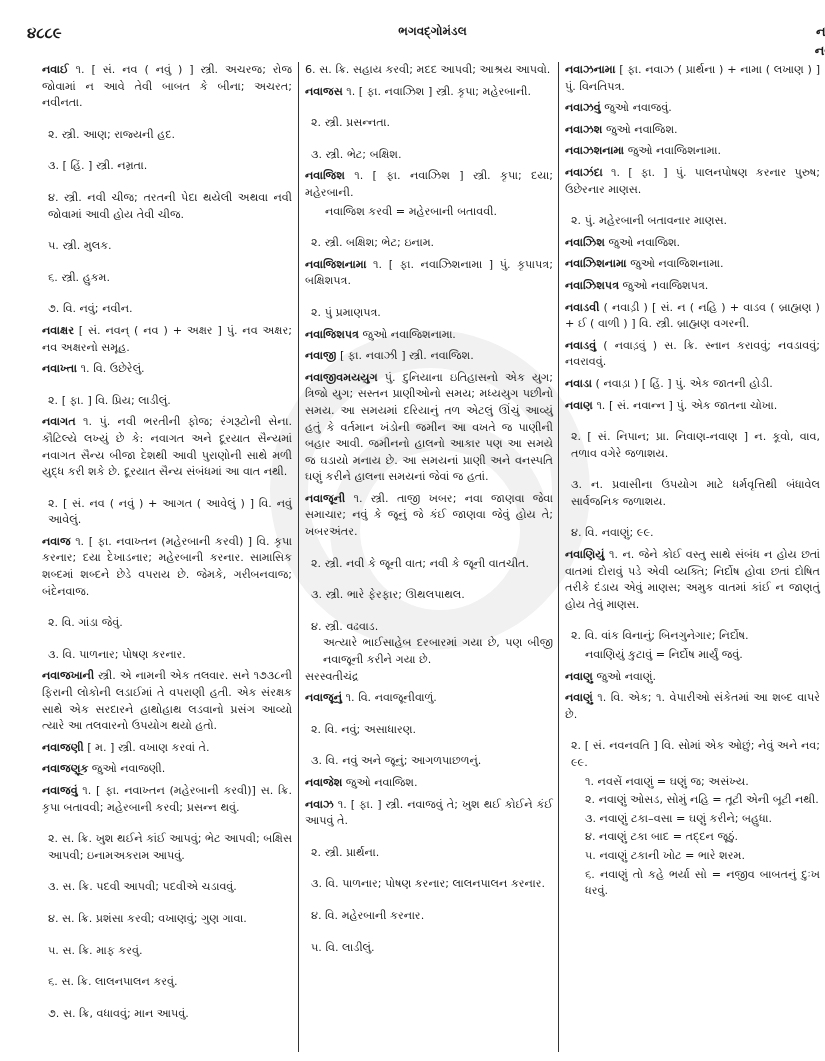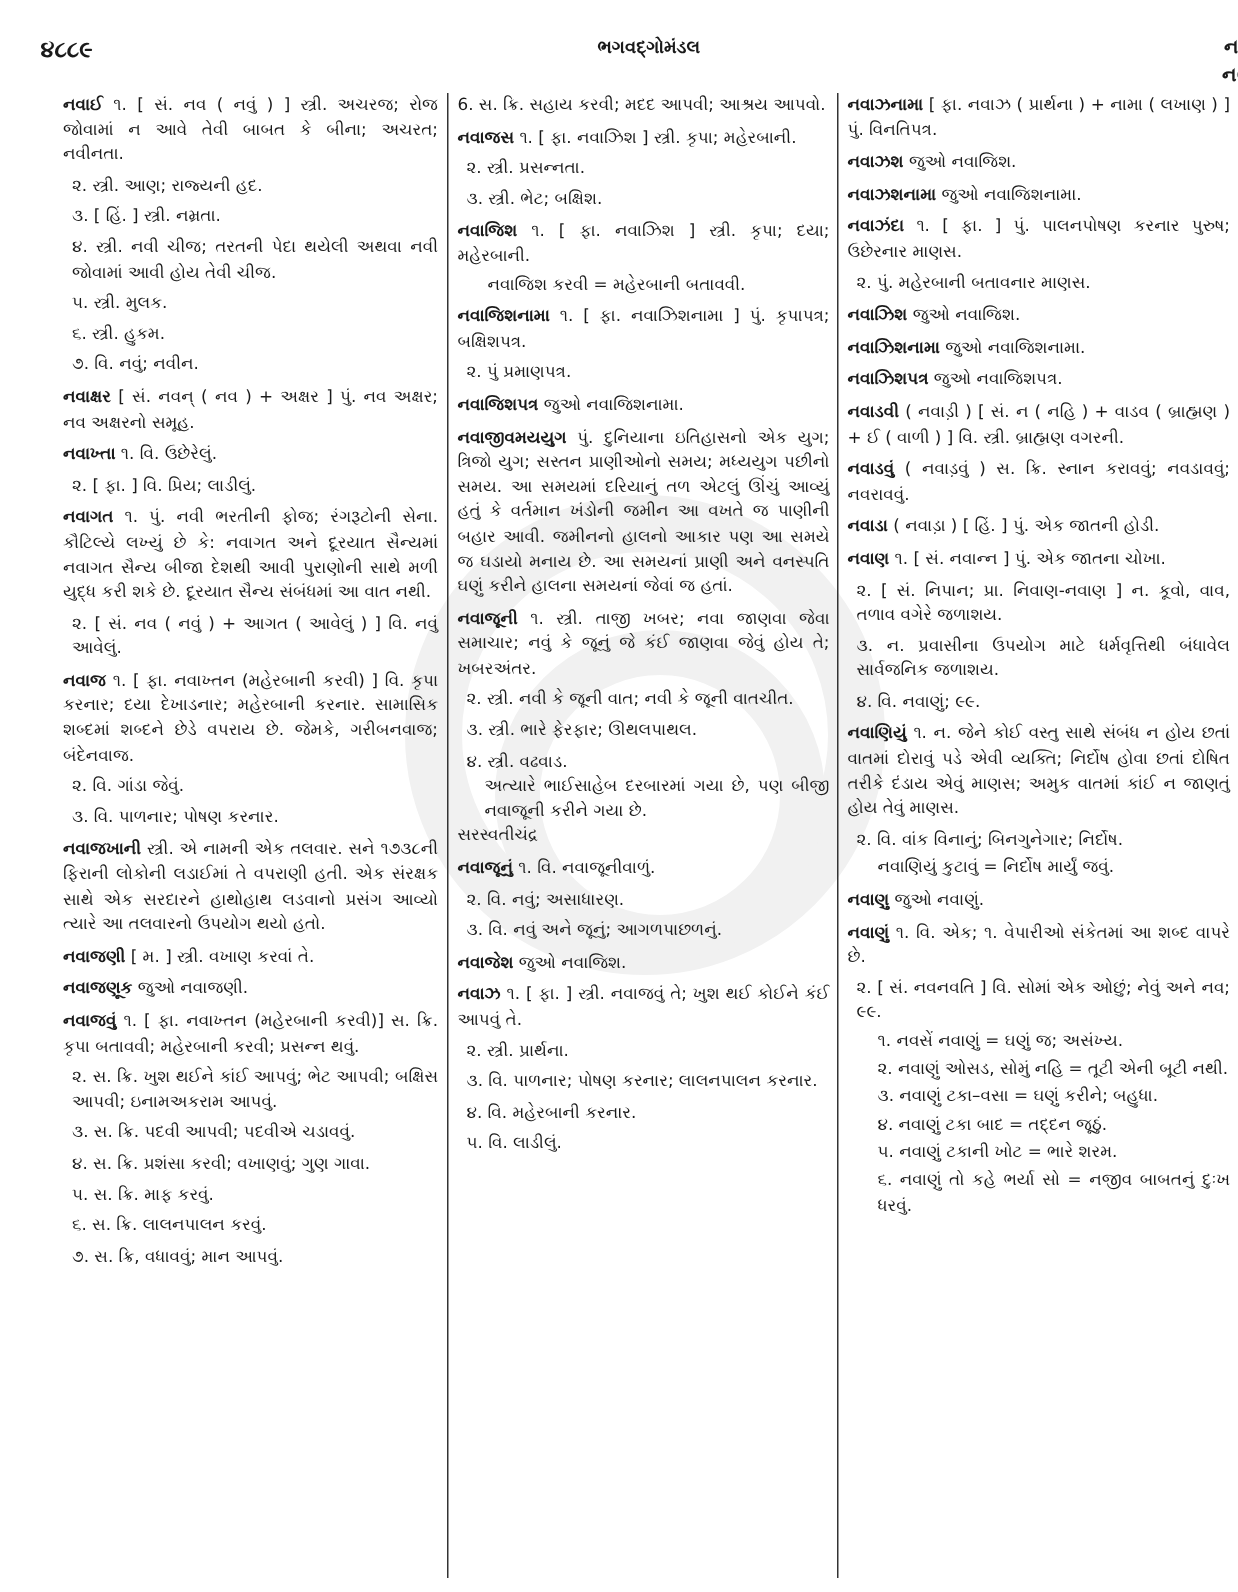--- a/index.html
+++ b/index.html
@@ -21,21 +21,21 @@
   .columns { position: absolute; top: 62px; left: 0; width: 774px; height: 990px; z-index: 1; }
   .col {
     position: absolute; top: 0; bottom: 0; box-sizing: border-box;
     font-size: 11.2px; line-height: 16.6px;
   }
   .col.c1 { left: 42px; width: 250px; }
   .col.c2 { left: 298px; width: 255px; border-left: 1.5px solid #333; padding-left: 6px; }
   .col.c3 { left: 558px; width: 262px; border-left: 1.5px solid #333; padding-left: 6px; }
   .entry { margin-bottom: 5px; text-align: justify; }
   .hw { font-weight: bold; }
-  .sense { display: block; padding-left: 6px; margin-top: 4px; text-align: justify; }
+  .sense { display: block; padding-left: 6px; margin-top: 15px; text-align: justify; }
   .idiom { display: block; padding-left: 20px; margin-top: 2px; }
   .quote { display: block; padding-left: 18px; }
   .source { display: block; text-align: left; padding-right: 12px; }
 </style>
 </head>
 <body>
 
 <div class="watermark"></div>
 <div class="watermark w2"></div>
 
@@ -56,31 +56,33 @@
       <div class="entry"><span class="hw">નવાગત</span> <span>૧. પું. નવી ભરતીની ફોજ; રંગરૂટોની સેના. કૌટિલ્યે લખ્યું છે કે: નવાગત અને દૂરયાત સૈન્યમાં નવાગત સૈન્ય બીજા દેશથી આવી પુરાણોની સાથે મળી યુદ્ધ કરી શકે છે. દૂરયાત સૈન્ય સંબંધમાં આ વાત નથી.</span><span class="sense">૨. [ સં. નવ ( નવું ) + આગત ( આવેલું ) ] વિ. નવું આવેલું.</span></div>
       <div class="entry"><span class="hw">નવાજ</span> <span>૧. [ ફા. નવાખ્તન (મહેરબાની કરવી) ] વિ. કૃપા કરનાર; દયા દેખાડનાર; મહેરબાની કરનાર. સામાસિક શબ્દમાં શબ્દને છેડે વપરાય છે. જેમકે, ગરીબનવાજ; બંદેનવાજ.</span><span class="sense">૨. વિ. ગાંડા જેવું.</span><span class="sense">૩. વિ. પાળનાર; પોષણ કરનાર.</span></div>
       <div class="entry"><span class="hw">નવાજખાની</span> <span>સ્ત્રી. એ નામની એક તલવાર. સને ૧૭૩૮ની ફિરાની લોકોની લડાઈમાં તે વપરાણી હતી. એક સંરક્ષક સાથે એક સરદારને હાથોહાથ લડવાનો પ્રસંગ આવ્યો ત્યારે આ તલવારનો ઉપયોગ થયો હતો.</span></div>
       <div class="entry"><span class="hw">નવાજણી</span> <span>[ મ. ] સ્ત્રી. વખાણ કરવાં તે.</span></div>
       <div class="entry"><span class="hw">નવાજણૂક</span> <span>જુઓ નવાજણી.</span></div>
       <div class="entry"><span class="hw">નવાજવું</span> <span>૧. [ ફા. નવાખ્તન (મહેરબાની કરવી)] સ. ક્રિ. કૃપા બતાવવી; મહેરબાની કરવી; પ્રસન્ન થવું.</span><span class="sense">૨. સ. ક્રિ. ખુશ થઈને કાંઈ આપવું; ભેટ આપવી; બક્ષિસ આપવી; ઇનામઅકરામ આપવું.</span><span class="sense">૩. સ. ક્રિ. પદવી આપવી; પદવીએ ચડાવવું.</span><span class="sense">૪. સ. ક્રિ. પ્રશંસા કરવી; વખાણવું; ગુણ ગાવા.</span><span class="sense">૫. સ. ક્રિ. માફ કરવું.</span><span class="sense">૬. સ. ક્રિ. લાલનપાલન કરવું.</span><span class="sense">૭. સ. ક્રિ, વધાવવું; માન આપવું.</span></div>
     </div>
   <div class="col c2">
       <div class="entry"><span>6. સ. ક્રિ. સહાય કરવી; મદદ આપવી; આશ્રય આપવો.</span></div>
       <div class="entry"><span class="hw">નવાજસ</span> <span>૧. [ ફા. નવાઝિશ ] સ્ત્રી. કૃપા; મહેરબાની.</span><span class="sense">૨. સ્ત્રી. પ્રસન્નતા.</span><span class="sense">૩. સ્ત્રી. ભેટ; બક્ષિશ.</span></div>
-      <div class="entry"><span class="hw">નવાજિશ</span> <span>૧. [ ફા. નવાઝિશ ] સ્ત્રી. કૃપા; દયા; મહેરબાની.</span><span class="idiom">નવાજિશ કરવી = મહેરબાની બતાવવી.</span></div>
+      <div class="entry"><span class="hw">નવાજિશ</span> <span>૧. [ ફા. નવાઝિશ ] સ્ત્રી. કૃપા; દયા; મહેરબાની.</span><span class="idiom">નવાજિશ કરવી = મહેરબાની બતાવવી.</span><span class="sense">૨. સ્ત્રી. બક્ષિશ; ભેટ; ઇનામ.</span></div>
       <div class="entry"><span class="hw">નવાજિશનામા</span> <span>૧. [ ફા. નવાઝિશનામા ] પું. કૃપાપત્ર; બક્ષિશપત્ર.</span><span class="sense">૨. પું પ્રમાણપત્ર.</span></div>
       <div class="entry"><span class="hw">નવાજિશપત્ર</span> <span>જુઓ નવાજિશનામા.</span></div>
+      <div class="entry"><span class="hw">નવાજી</span> <span>[ ફા. નવાઝી ] સ્ત્રી. નવાજિશ.</span></div>
       <div class="entry"><span class="hw">નવાજીવમયયુગ</span> <span>પું. દુનિયાના ઇતિહાસનો એક યુગ; ત્રિજો યુગ; સસ્તન પ્રાણીઓનો સમય; મધ્યયુગ પછીનો સમય. આ સમયમાં દરિયાનું તળ એટલું ઊંચું આવ્યું હતું કે વર્તમાન ખંડોની જમીન આ વખતે જ પાણીની બહાર આવી. જમીનનો હાલનો આકાર પણ આ સમયે જ ઘડાયો મનાય છે. આ સમયનાં પ્રાણી અને વનસ્પતિ ઘણું કરીને હાલના સમયનાં જેવાં જ હતાં.</span></div>
       <div class="entry"><span class="hw">નવાજૂની</span> <span>૧. સ્ત્રી. તાજી ખબર; નવા જાણવા જેવા સમાચાર; નવું કે જૂનું જે કંઈ જાણવા જેવું હોય તે; ખબરઅંતર.</span><span class="sense">૨. સ્ત્રી. નવી કે જૂની વાત; નવી કે જૂની વાતચીત.</span><span class="sense">૩. સ્ત્રી. ભારે ફેરફાર; ઊથલપાથલ.</span><span class="sense">૪. સ્ત્રી. વઢવાડ.</span><span class="quote">અત્યારે ભાઈસાહેબ દરબારમાં ગયા છે, પણ બીજી નવાજૂની કરીને ગયા છે.</span><span class="source">સરસ્વતીચંદ્ર</span></div>
       <div class="entry"><span class="hw">નવાજૂનું</span> <span>૧. વિ. નવાજૂનીવાળું.</span><span class="sense">૨. વિ. નવું; અસાધારણ.</span><span class="sense">૩. વિ. નવું અને જૂનું; આગળપાછળનું.</span></div>
       <div class="entry"><span class="hw">નવાજેશ</span> <span>જુઓ નવાજિશ.</span></div>
       <div class="entry"><span class="hw">નવાઝ</span> <span>૧. [ ફા. ] સ્ત્રી. નવાજવું તે; ખુશ થઈ કોઈને કંઈ આપવું તે.</span><span class="sense">૨. સ્ત્રી. પ્રાર્થના.</span><span class="sense">૩. વિ. પાળનાર; પોષણ કરનાર; લાલનપાલન કરનાર.</span><span class="sense">૪. વિ. મહેરબાની કરનાર.</span><span class="sense">૫. વિ. લાડીલું.</span></div>
     </div>
   <div class="col c3">
       <div class="entry"><span class="hw">નવાઝનામા</span> <span>[ ફા. નવાઝ ( પ્રાર્થના ) + નામા ( લખાણ ) ] પું. વિનતિપત્ર.</span></div>
+      <div class="entry"><span class="hw">નવાઝવું</span> <span>જુઓ નવાજવું.</span></div>
       <div class="entry"><span class="hw">નવાઝશ</span> <span>જુઓ નવાજિશ.</span></div>
       <div class="entry"><span class="hw">નવાઝશનામા</span> <span>જુઓ નવાજિશનામા.</span></div>
       <div class="entry"><span class="hw">નવાઝંદા</span> <span>૧. [ ફા. ] પું. પાલનપોષણ કરનાર પુરુષ; ઉછેરનાર માણસ.</span><span class="sense">૨. પું. મહેરબાની બતાવનાર માણસ.</span></div>
       <div class="entry"><span class="hw">નવાઝિશ</span> <span>જુઓ નવાજિશ.</span></div>
       <div class="entry"><span class="hw">નવાઝિશનામા</span> <span>જુઓ નવાજિશનામા.</span></div>
       <div class="entry"><span class="hw">નવાઝિશપત્ર</span> <span>જુઓ નવાજિશપત્ર.</span></div>
       <div class="entry"><span class="hw">નવાડવી</span> <span>( નવાડ઼ી ) [ સં. ન ( નહિ ) + વાડવ ( બ્રાહ્મણ ) + ઈ ( વાળી ) ] વિ. સ્ત્રી. બ્રાહ્મણ વગરની.</span></div>
       <div class="entry"><span class="hw">નવાડવું</span> <span>( નવાડ઼વું ) સ. ક્રિ. સ્નાન કરાવવું; નવડાવવું; નવરાવવું.</span></div>
       <div class="entry"><span class="hw">નવાડા</span> <span>( નવાડ઼ા ) [ હિં. ] પું. એક જાતની હોડી.</span></div>
       <div class="entry"><span class="hw">નવાણ</span> <span>૧. [ સં. નવાન્ન ] પું. એક જાતના ચોખા.</span><span class="sense">૨. [ સં. નિપાન; પ્રા. નિવાણ-નવાણ ] ન. કૂવો, વાવ, તળાવ વગેરે જળાશય.</span><span class="sense">૩. ન. પ્રવાસીના ઉપયોગ માટે ધર્મવૃત્તિથી બંધાવેલ સાર્વજનિક જળાશય.</span><span class="sense">૪. વિ. નવાણું; ૯૯.</span></div>

